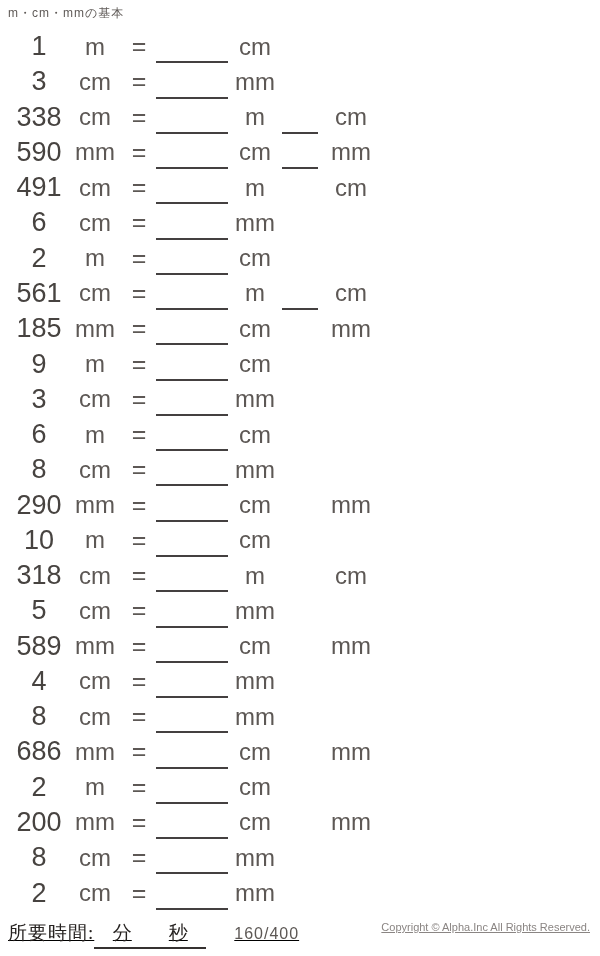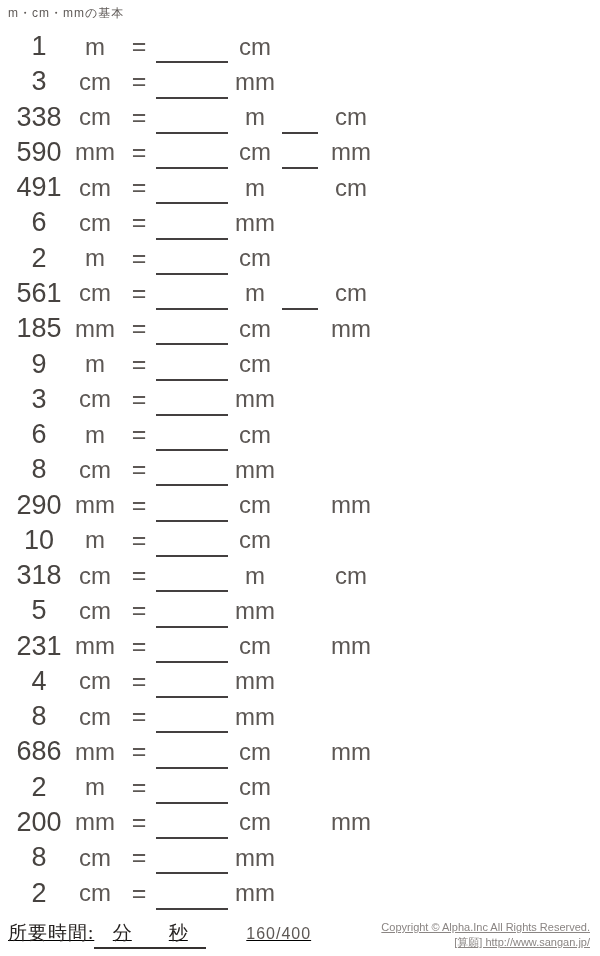--- a/index.html
+++ b/index.html
@@ -56,21 +56,21 @@
   }
   .time-blank{
     width:112px;
     border-bottom:2px solid #353130;
     display:flex;justify-content:space-around;
     font-family:"Liberation Serif",serif;
     font-size:19px;color:#262220;
     padding-bottom:1px;
   }
   .page-count{
-    margin-left:40px;
+    margin-left:28px;
     font-size:16px;color:#5d5855;letter-spacing:1px;
   }
   .copyright{
     position:absolute;right:10px;top:920px;
     text-align:right;
     font-size:11px;color:#8a8583;line-height:15px;text-decoration:underline;
   }
 </style>
 </head>
 <body>
@@ -246,21 +246,21 @@
       <div class="num">5</div>
       <div class="u unit1">cm</div>
       <div class="eq">=</div>
       <div class="blank"></div>
       <div class="u unit2">mm</div>
       <div class="blank2"></div>
       <div class="u unit3"></div>
     </div>
 
     <div class="row">
-      <div class="num">231</div>
+      <div class="num">589</div>
       <div class="u unit1">mm</div>
       <div class="eq">=</div>
       <div class="blank"></div>
       <div class="u unit2">cm</div>
       <div class="blank2"></div>
       <div class="u unit3">mm</div>
     </div>
 
     <div class="row">
       <div class="num">4</div>
@@ -337,16 +337,15 @@
     <span class="time-label">所要時間:</span>
     <span class="time-blank">
       <span>分</span>
       <span>秒</span>
     </span>
     <span class="page-count">160/400</span>
   </div>
 
   <div class="copyright">
     <div>Copyright © Alpha.Inc All Rights Reserved.</div>
-    <div>[算願] http://www.sangan.jp/</div>
   </div>
 
 </div>
 
 </body></html>

